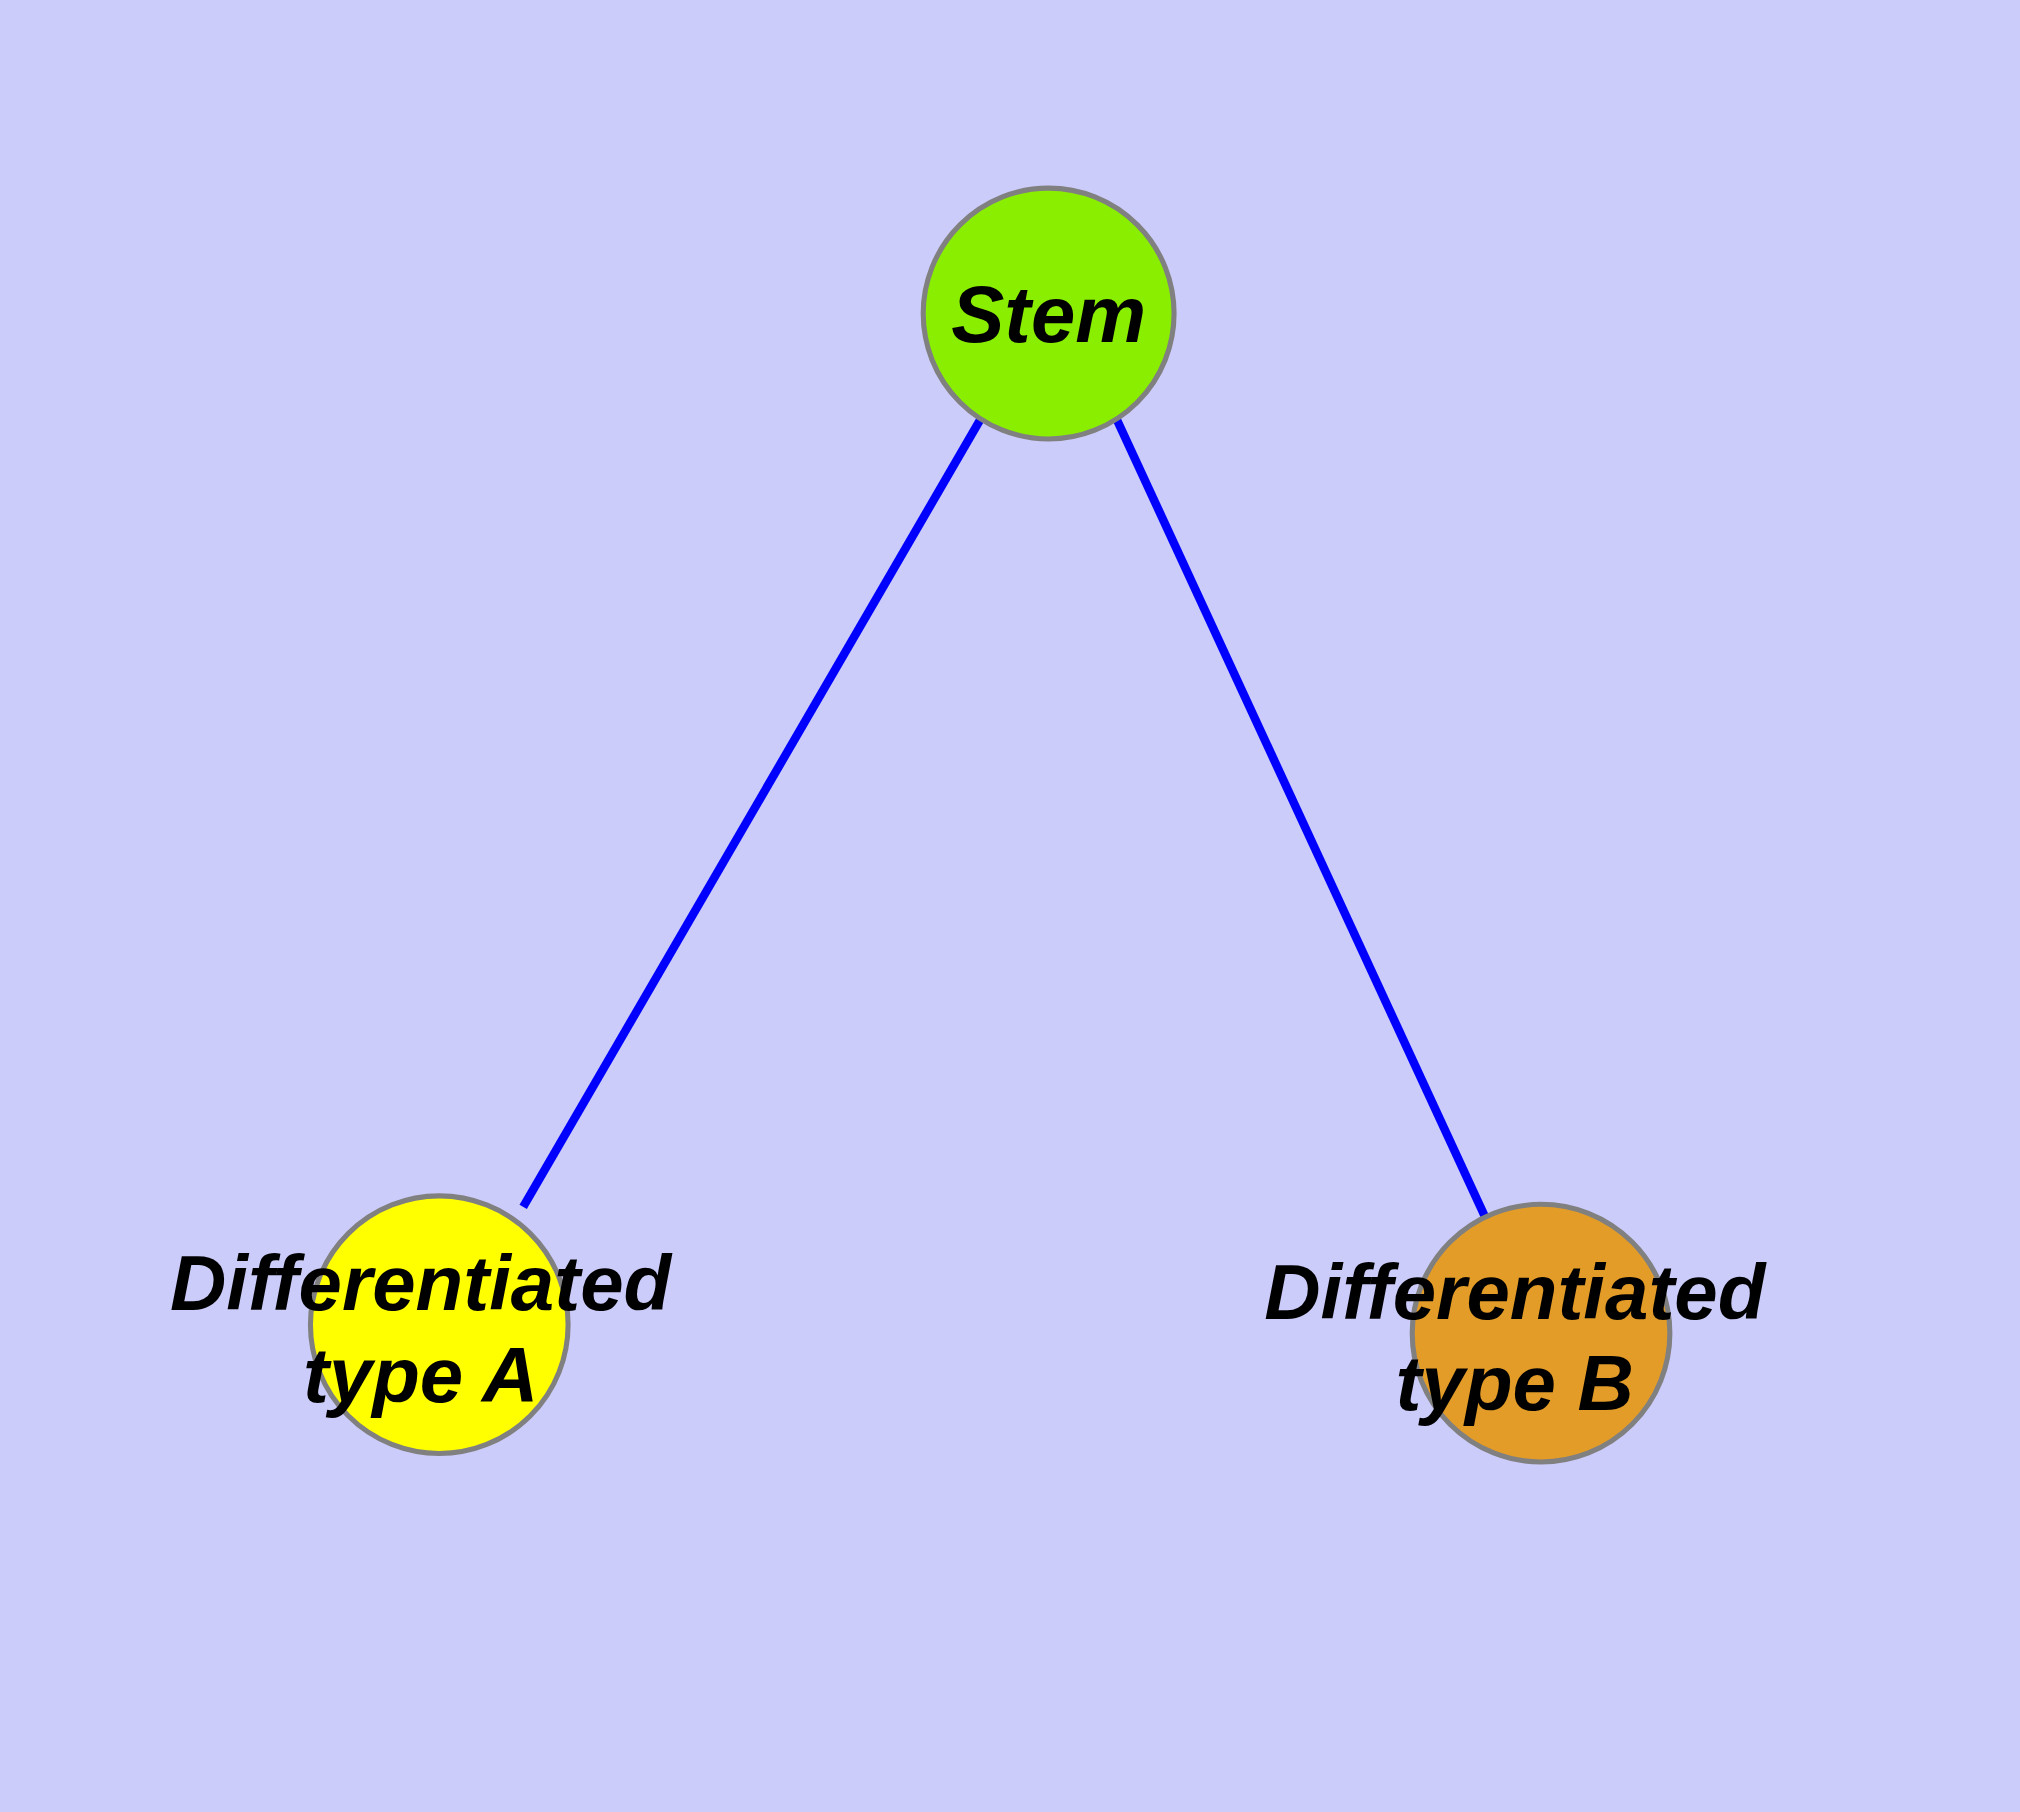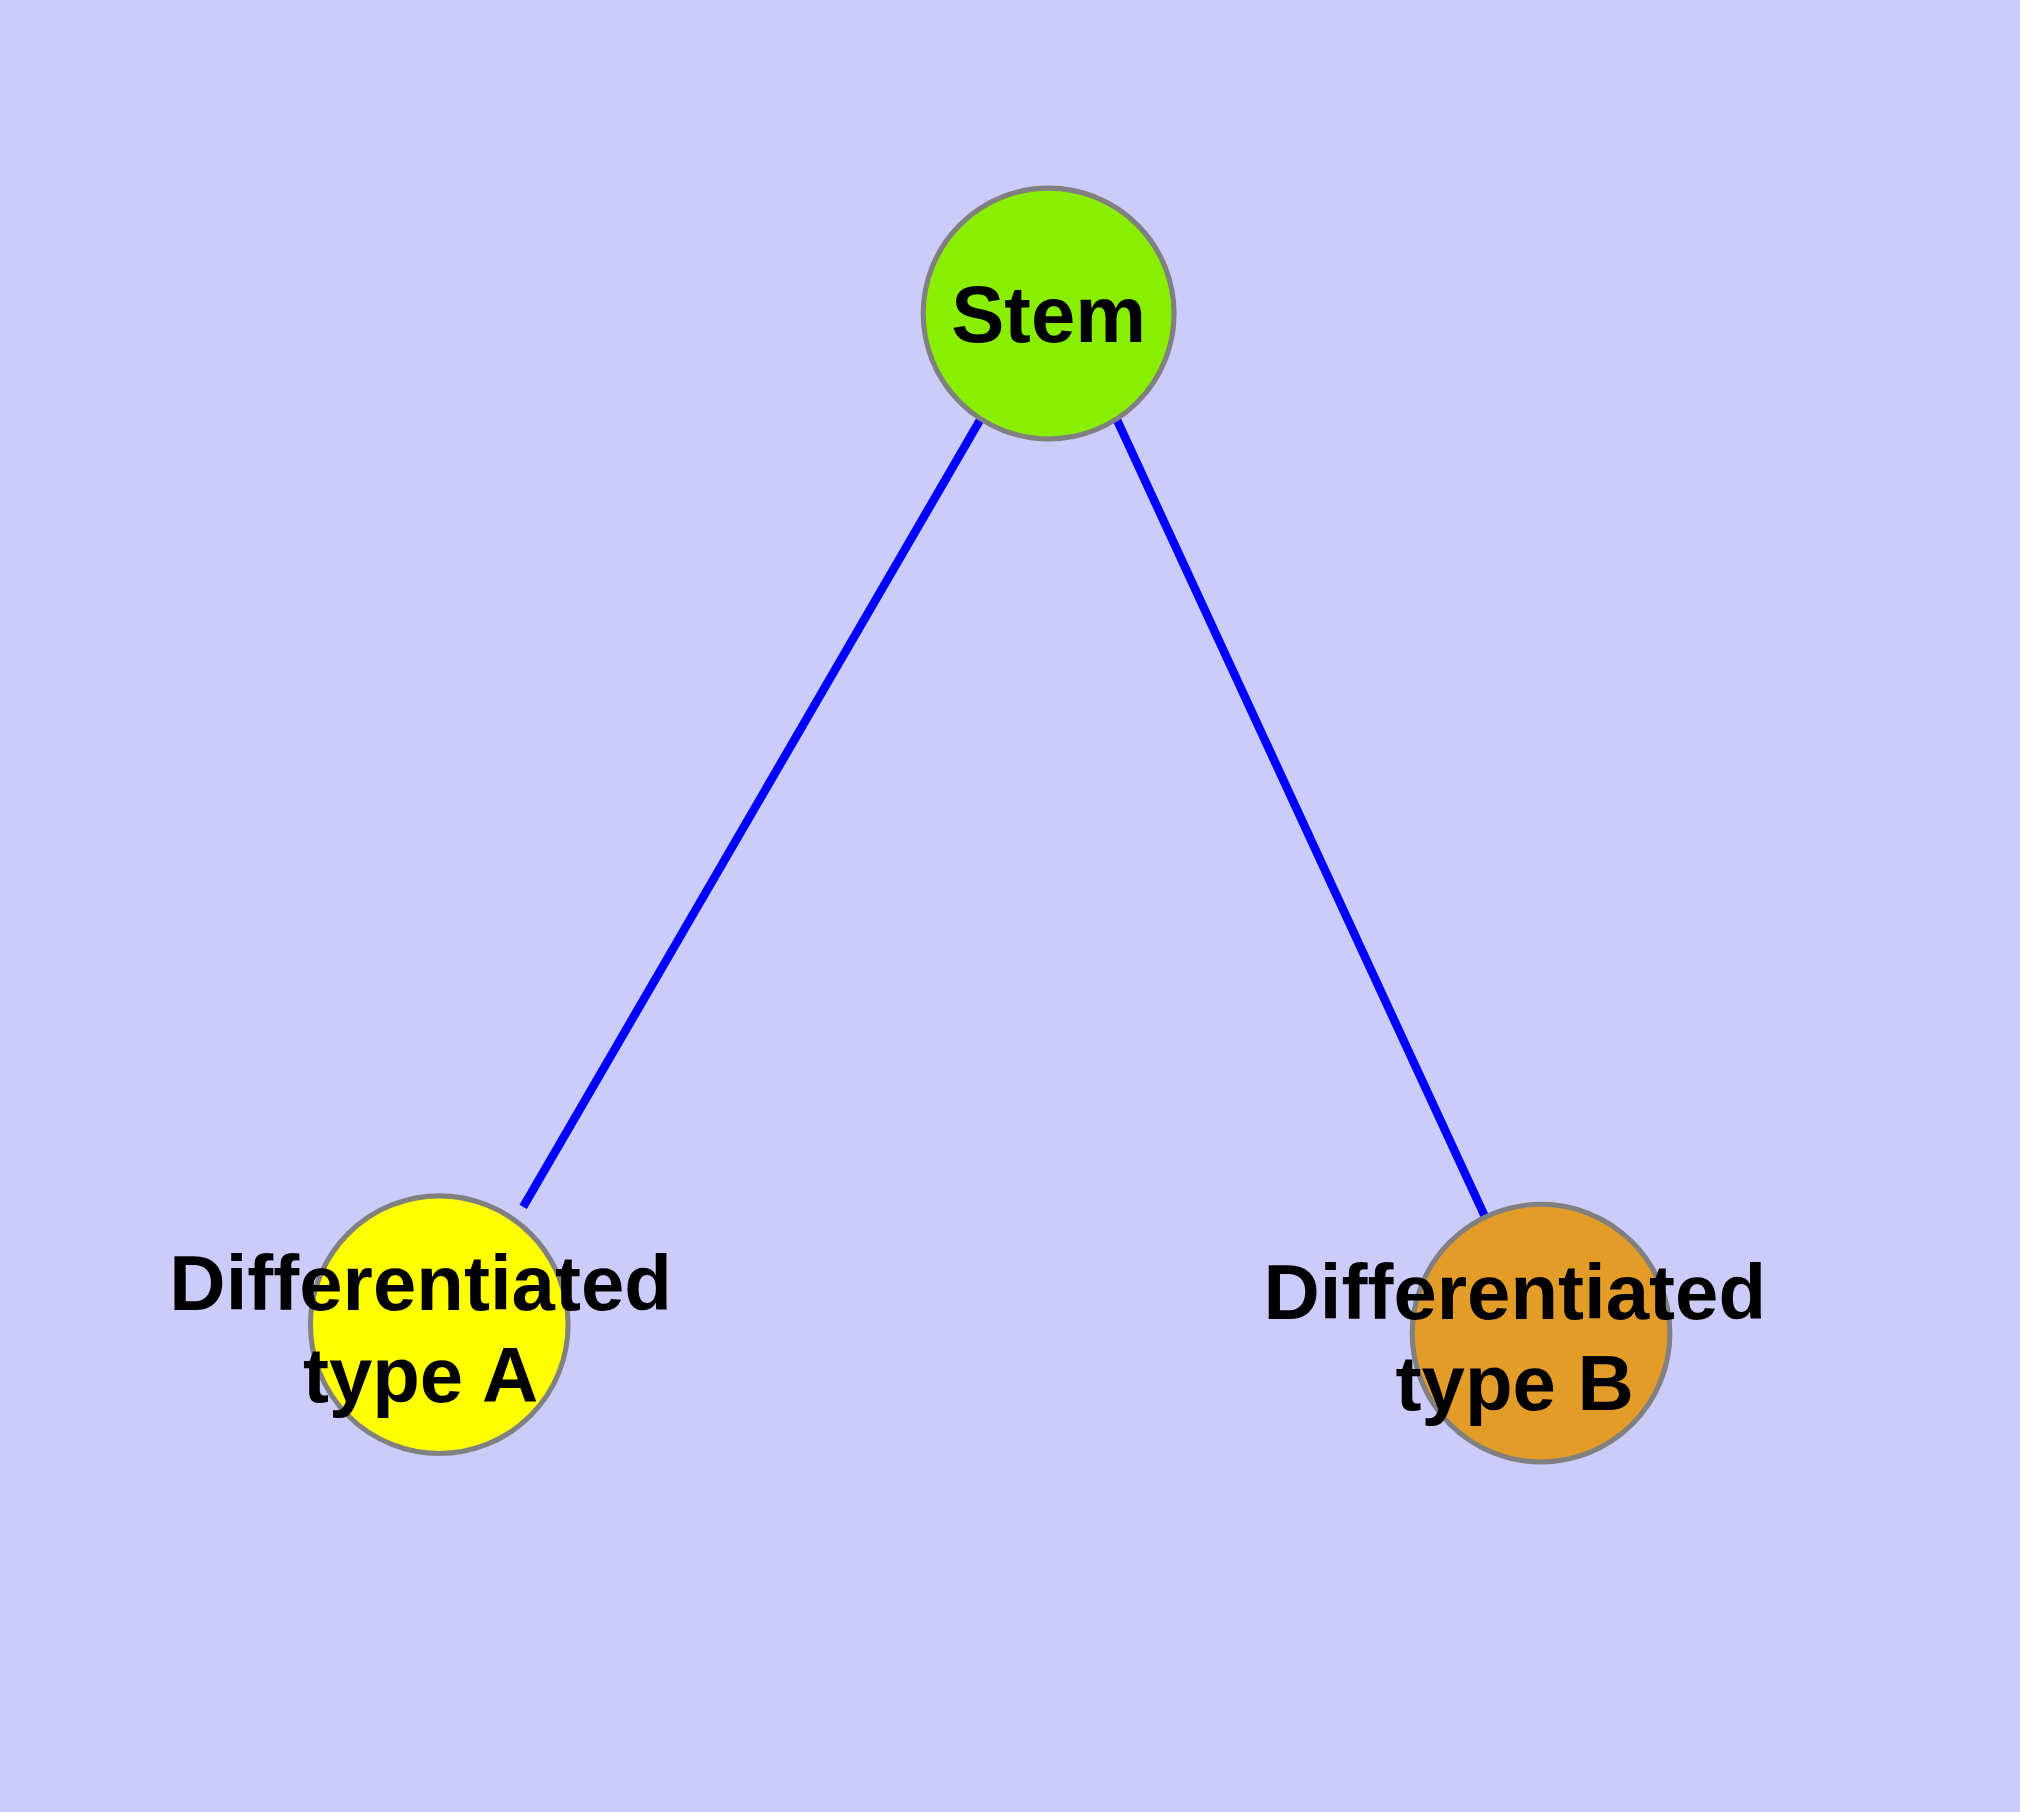--- a/index.html
+++ b/index.html
@@ -41,21 +41,21 @@
   .node-label-root {
     font-size: 94px;
   }
   .node-label-leaf {
     font-size: 92px;
   }
 </style>
 </head>
 <body>
 
-<div id="canvas" style="background: rgb(204, 204, 251); width: 2021px; height: 1812px;">
+<div id="canvas" style="background: rgb(204, 204, 251); width: 2021px; height: 1812px; font-style: italic;">
   <svg id="graph-svg" viewBox="0 0 2384 2138" xmlns="http://www.w3.org/2000/svg" width="2021" height="1812">
 
     <rect id="bg-rect" x="0" y="0" width="2384" height="2138" fill="#ccccfb"></rect>
 
     <g id="edges-layer">
         <line class="edge-line" x1="1157" y1="494" x2="617" y2="1424" stroke="#0000ff" stroke-width="10"></line>
         <line class="edge-line" x1="1317" y1="494" x2="1752" y2="1436" stroke="#0000ff" stroke-width="10"></line>
       </g>
     <g id="nodes-layer">
         <circle class="node-circle" cx="1237" cy="370" r="148" fill="#8aee00" stroke="#808080" stroke-width="6"></circle>

